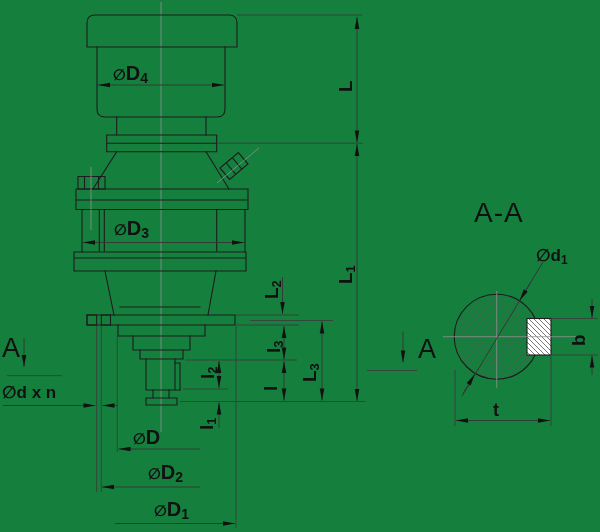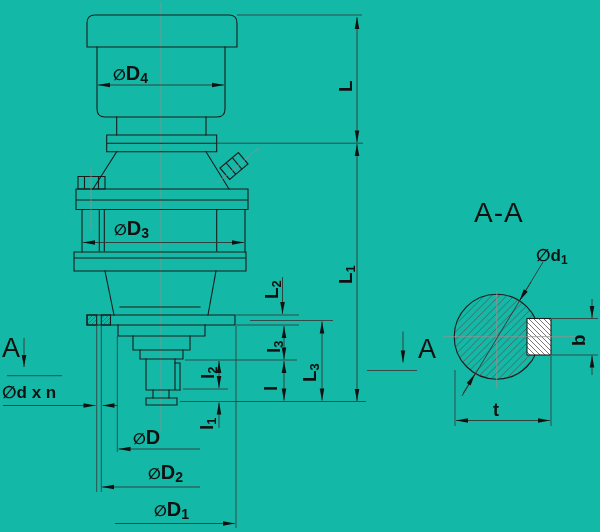--- a/index.html
+++ b/index.html
@@ -1,16 +1,16 @@
 <!DOCTYPE html>
 <html><head>
 <meta charset="utf-8">
 <style>
   html,body{margin:0;padding:0;background:#fff;}
-  .stage{width:600px;height:532px;background:#14b8a6;position:relative;overflow:hidden;}
+  .stage{width:600px;height:532px;background:#15803d;position:relative;overflow:hidden;}
   svg{display:block;}
   text{font-family:"Liberation Sans","DejaVu Sans",sans-serif;fill:#111;}
   .dimtxt{font-weight:bold;font-size:19px;}
   .dimtxt .sub{font-size:13px;font-weight:bold;}
   .biglbl{font-weight:bold;font-size:20px;}
   .biglbl .pre{font-size:15px;}
   .biglbl .sub{font-size:14px;}
   .smalllbl{font-weight:bold;font-size:17px;}
   .smalllbl .sub{font-size:12px;}
   .marker{font-size:27px;font-weight:normal;}

